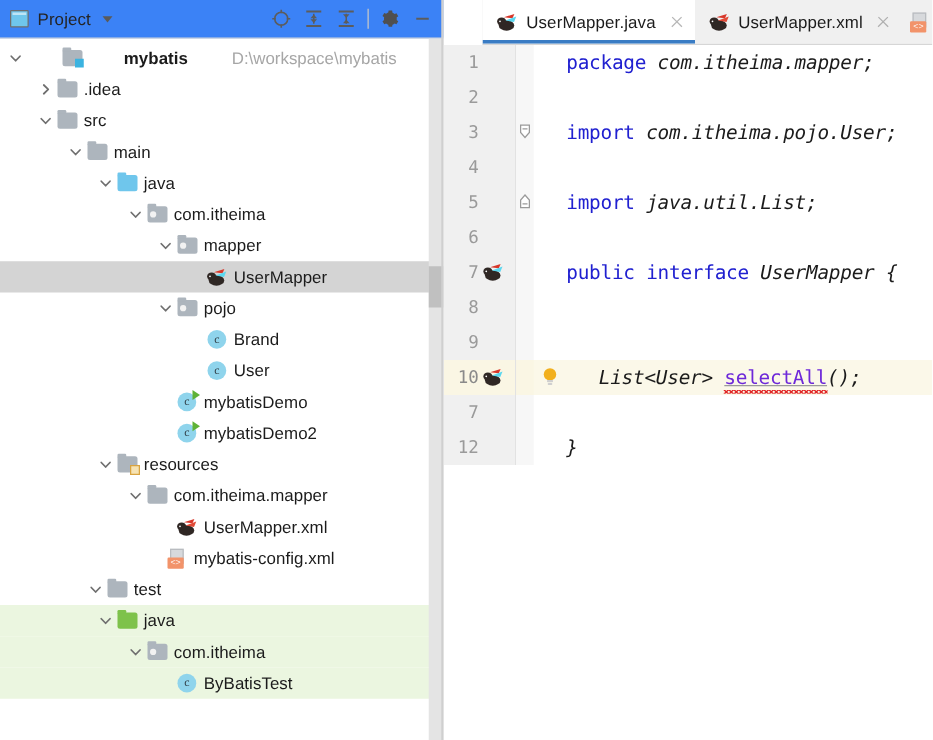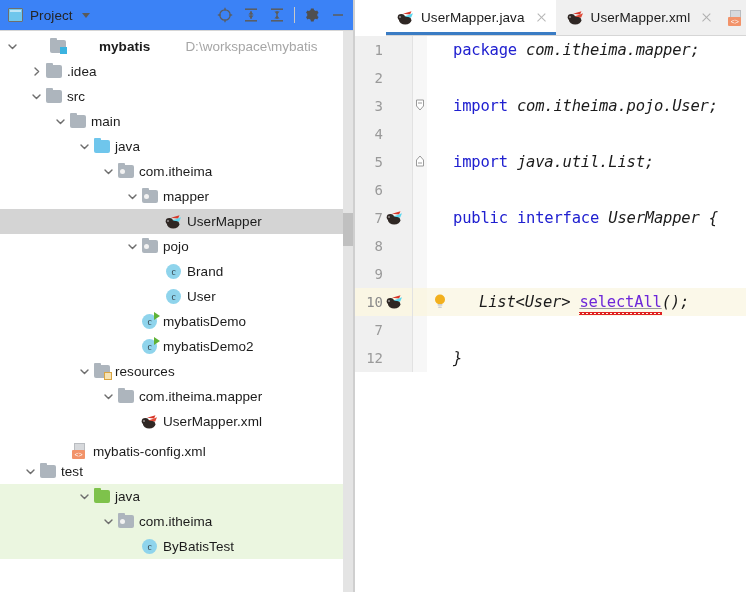--- a/index.html
+++ b/index.html
@@ -668,31 +668,31 @@
               <svg width="17" height="15" viewBox="0 0 17 15">
                 <ellipse cx="8.2" cy="10.3" rx="6.2" ry="4.2" fill="#2f2724"></ellipse>
                 <ellipse cx="4.3" cy="7.2" rx="3.6" ry="3.3" fill="#2f2724"></ellipse>
                 <path d="M6 3.8 L14.5 1.2 L13 4.6 Z" fill="#d8372a"></path>
                 <path d="M7.5 6.4 L16 3.2 L14.2 7.6 Z" fill="#e04a37"></path>
                 <circle cx="3" cy="7" r="0.7" fill="#ffffff"></circle>
               </svg>
             </div>
             <span class="label">UserMapper.xml</span>
           </div>
-          <div class="row" style="padding-left: 56px; align-items: flex-end;">
+          <div class="row" style="padding-left: 118px;">
             <div class="twisty none"></div>
             <div class="node-icon">
               <div class="xmlico">
                 <div class="sheet"></div>
                 <div class="tag">&lt;&gt;</div>
               </div>
             </div>
             <span class="label">mybatis-config.xml</span>
           </div>
-          <div class="row" style="padding-left: 24px;">
+          <div class="row" style="padding-left: 70px;">
             <div class="twisty">
               <svg width="13" height="13" viewBox="0 0 13 13">
                 <polyline points="3,5 6.5,8.6 10,5" fill="none" stroke="#6f6f6f" stroke-width="1.4" stroke-linecap="round" stroke-linejoin="round"></polyline>
               </svg>
             </div>
             <div class="node-icon">
               <div class="fld"></div>
             </div>
             <span class="label">test</span>
           </div>

